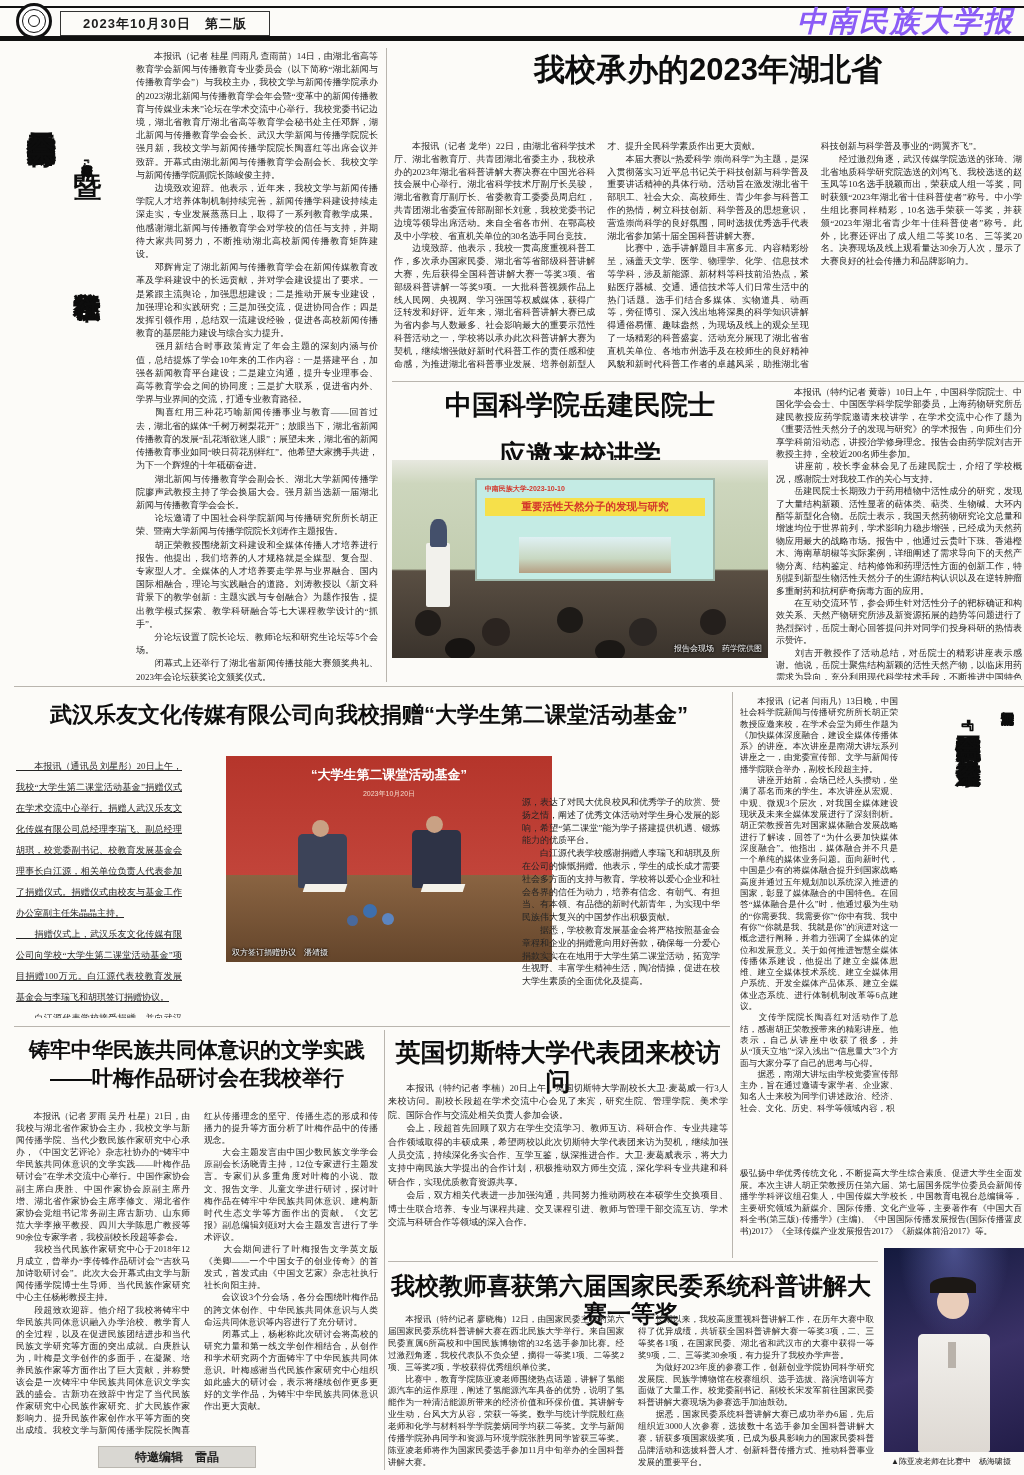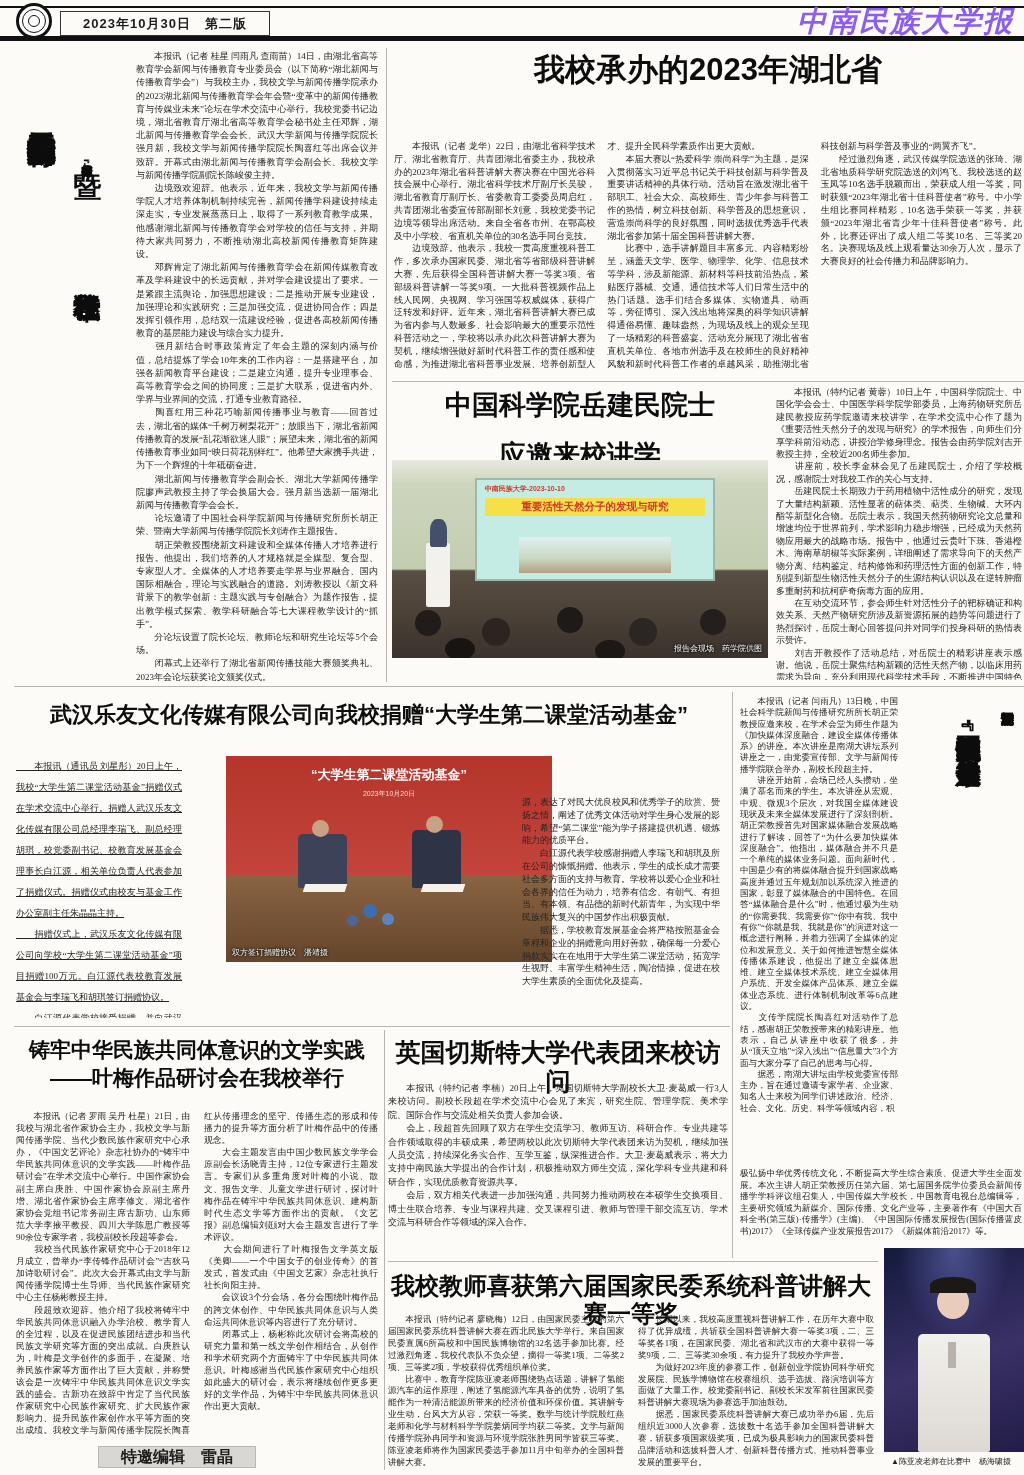--- a/index.html
+++ b/index.html
@@ -28,21 +28,21 @@
   .cols3{column-count:3;column-gap:12px;column-fill:auto;}
   .cols2{column-count:2;column-gap:14px;column-fill:auto;}
   
   .vt{writing-mode:vertical-rl;text-orientation:mixed;font-family:"Liberation Sans","DejaVu Sans",sans-serif;
       font-weight:700;color:#0d0d0d;}
   
   .photo{position:absolute;overflow:hidden;background:#888;}
   .pcap{position:absolute;font-size:8px;color:#fff;text-shadow:0 0 2px #000,0 0 3px #000;
         font-family:"Liberation Sans","DejaVu Sans",sans-serif;}
   .editorbox{position:absolute;background:#d9d7d2;border:1px solid #bab7b0;display:flex;align-items:center;
-        justify-content:center;font-weight:bold;font-size:16px;font-family:"Liberation Sans","DejaVu Sans",sans-serif;}
+        justify-content:center;font-weight:bold;font-size:12px;font-family:"Liberation Sans","DejaVu Sans",sans-serif;}
   .figure{position:absolute;border-radius:5px 5px 2px 2px;}
   .head{position:absolute;border-radius:50%;}
 </style>
 </head>
 <body>
 
 <div class="page">
 
   <div class="blackbar" style="left:0;top:6px;width:1024px;height:2px;"></div>
   <div class="blackbar" style="left:0;top:36px;width:1024px;height:5px;"></div>

